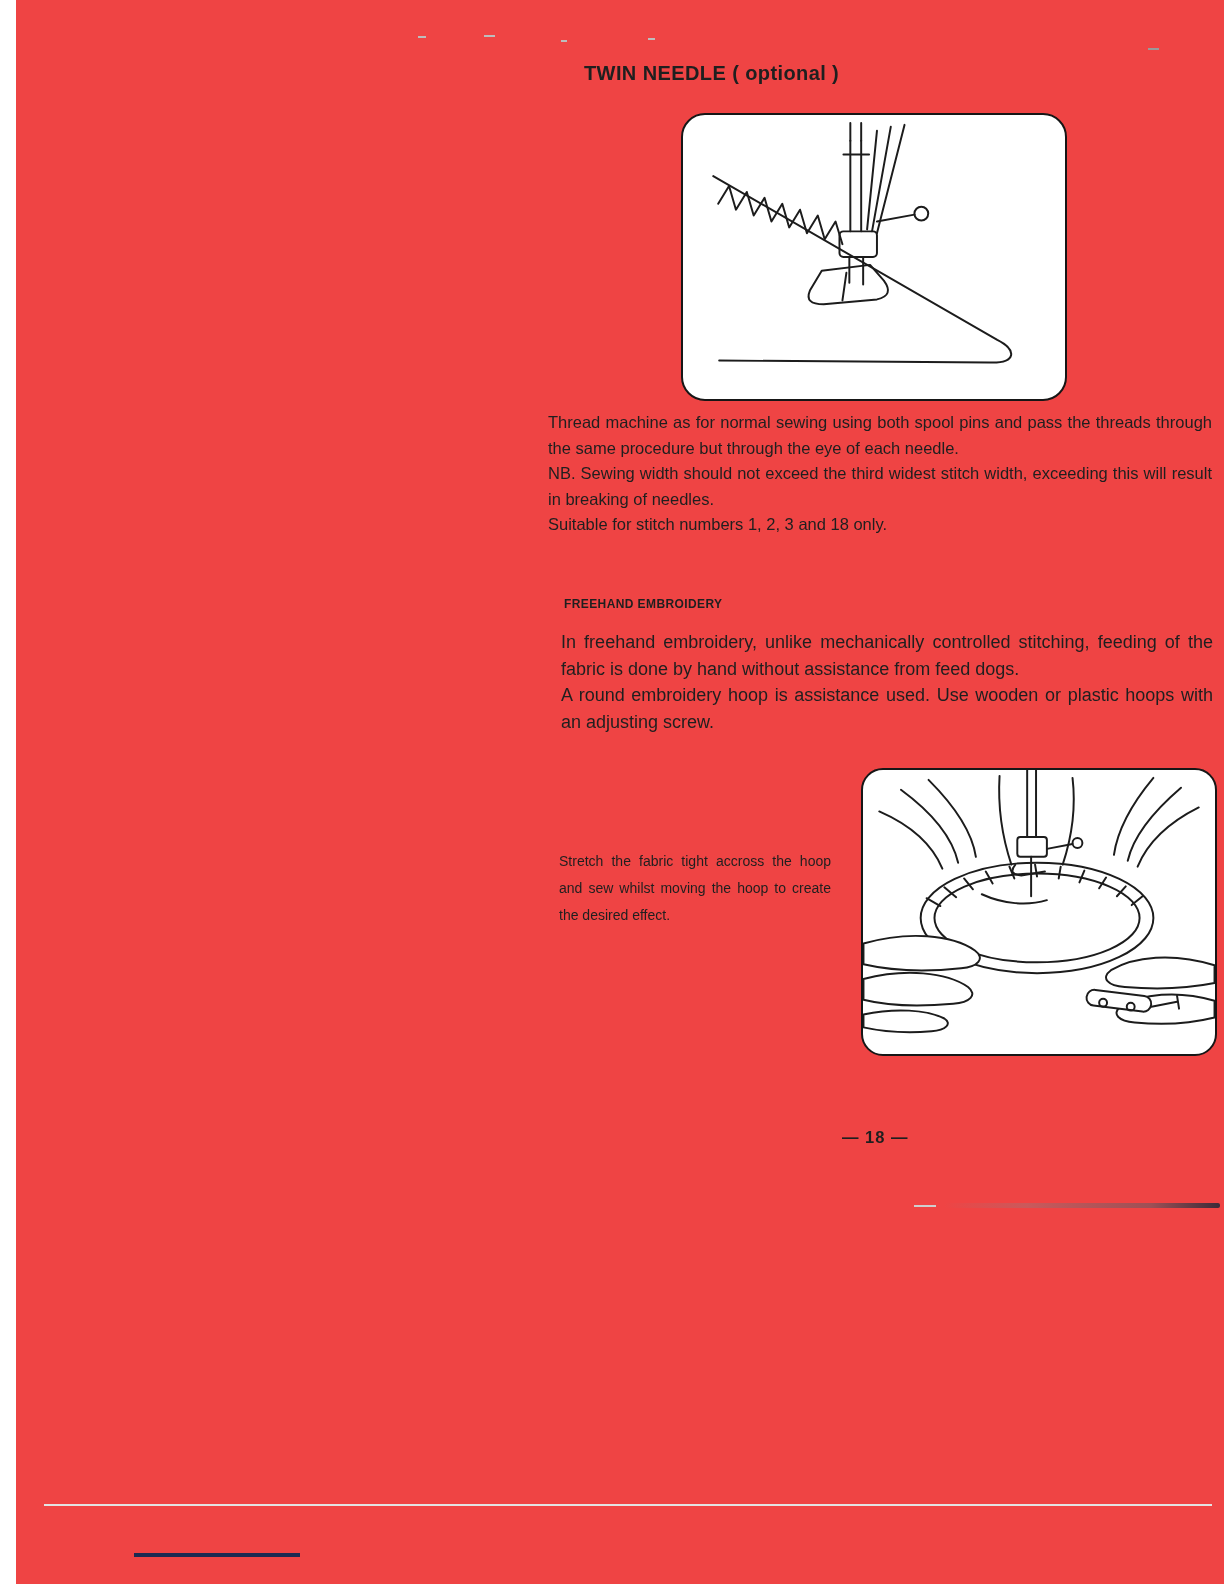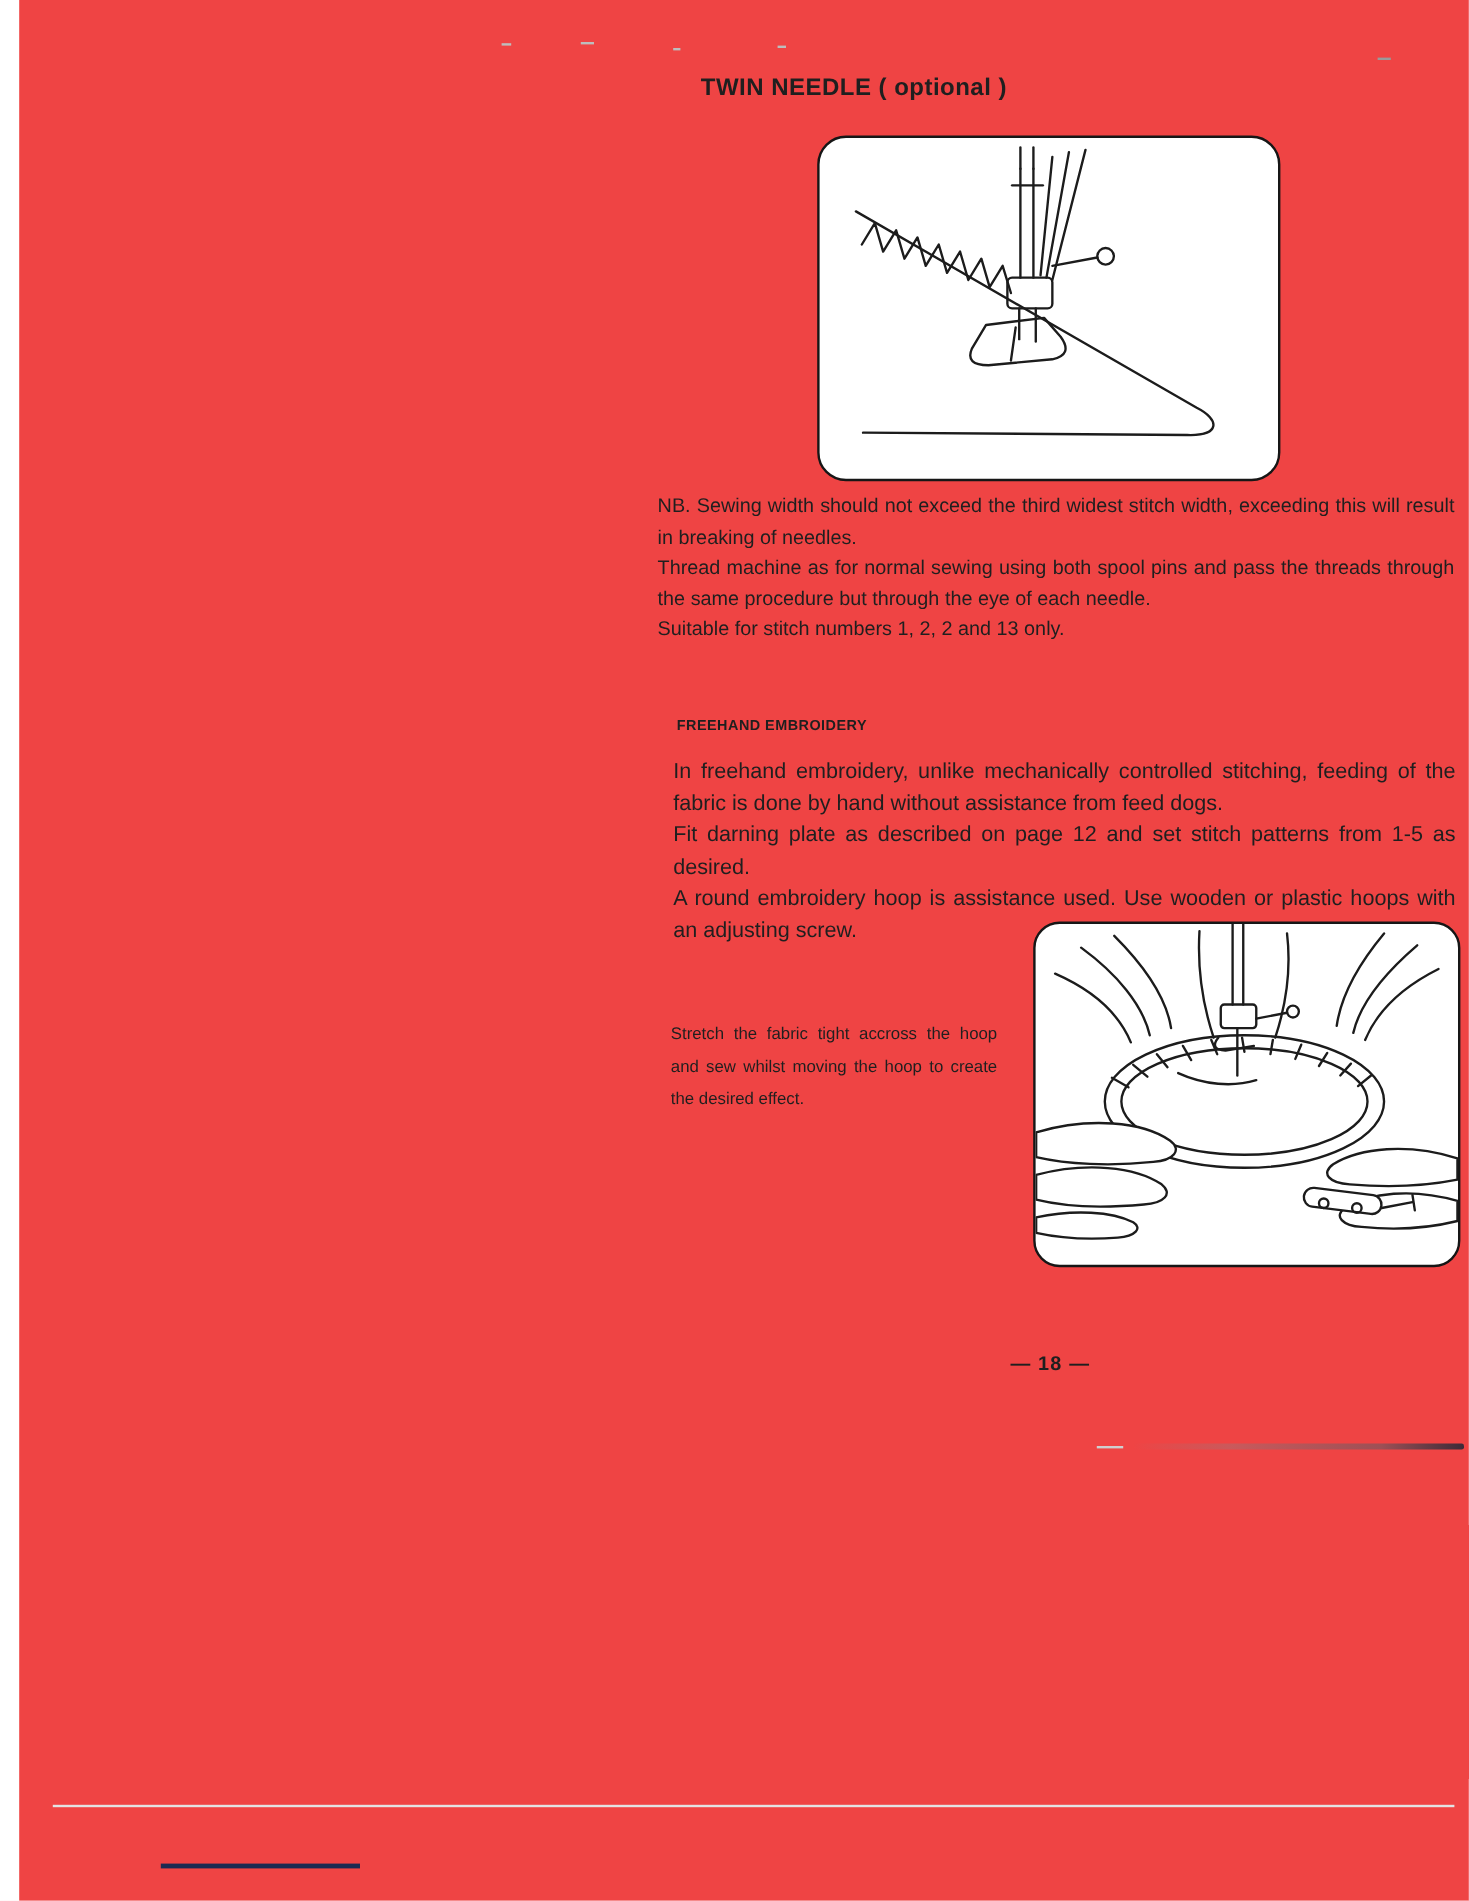--- a/index.html
+++ b/index.html
@@ -105,30 +105,29 @@
         <line x1="165" y1="160" x2="161" y2="188"></line>
 
         <path d="M 196 16 L 186 116"></path>
         <path d="M 210 12 L 191 118"></path>
         <path d="M 224 10 L 196 120"></path>
       </g>
     </svg>
   </div>
 
   <div class="block1">
+    <p>Thread machine as for normal sewing using both spool pins and pass the threads through the same procedure but through the eye of each needle.</p>
     <p>NB. Sewing width should not exceed the third widest stitch width, exceeding this will result in breaking of needles.</p>
-    <p>Thread machine as for normal sewing using both spool pins and pass the threads through the same procedure but through the eye of each needle.</p>
-    <p>Suitable for stitch numbers 1, 2, 2 and 13 only.</p>
+    <p>Suitable for stitch numbers 1, 2, 3 and 18 only.</p>
   </div>
 
   <div class="h2">FREEHAND EMBROIDERY</div>
 
   <div class="block2">
     <p>In freehand embroidery, unlike mechanically controlled stitching, feeding of the fabric is done by hand without assistance from feed dogs.</p>
-    <p>Fit darning plate as described on page 12 and set stitch patterns from 1-5 as desired.</p>
     <p>A round embroidery hoop is assistance used. Use wooden or plastic hoops with an adjusting screw.</p>
   </div>
 
   <div class="fig fig2">
     <svg viewBox="0 0 356 288" aria-hidden="true">
       <g class="art-stroke">
 
         <path d="M 16 42 C 48 56 70 76 80 100"></path>
         <path d="M 38 20 C 68 42 90 68 96 94"></path>
         <path d="M 66 10 C 92 36 110 62 114 88"></path>

